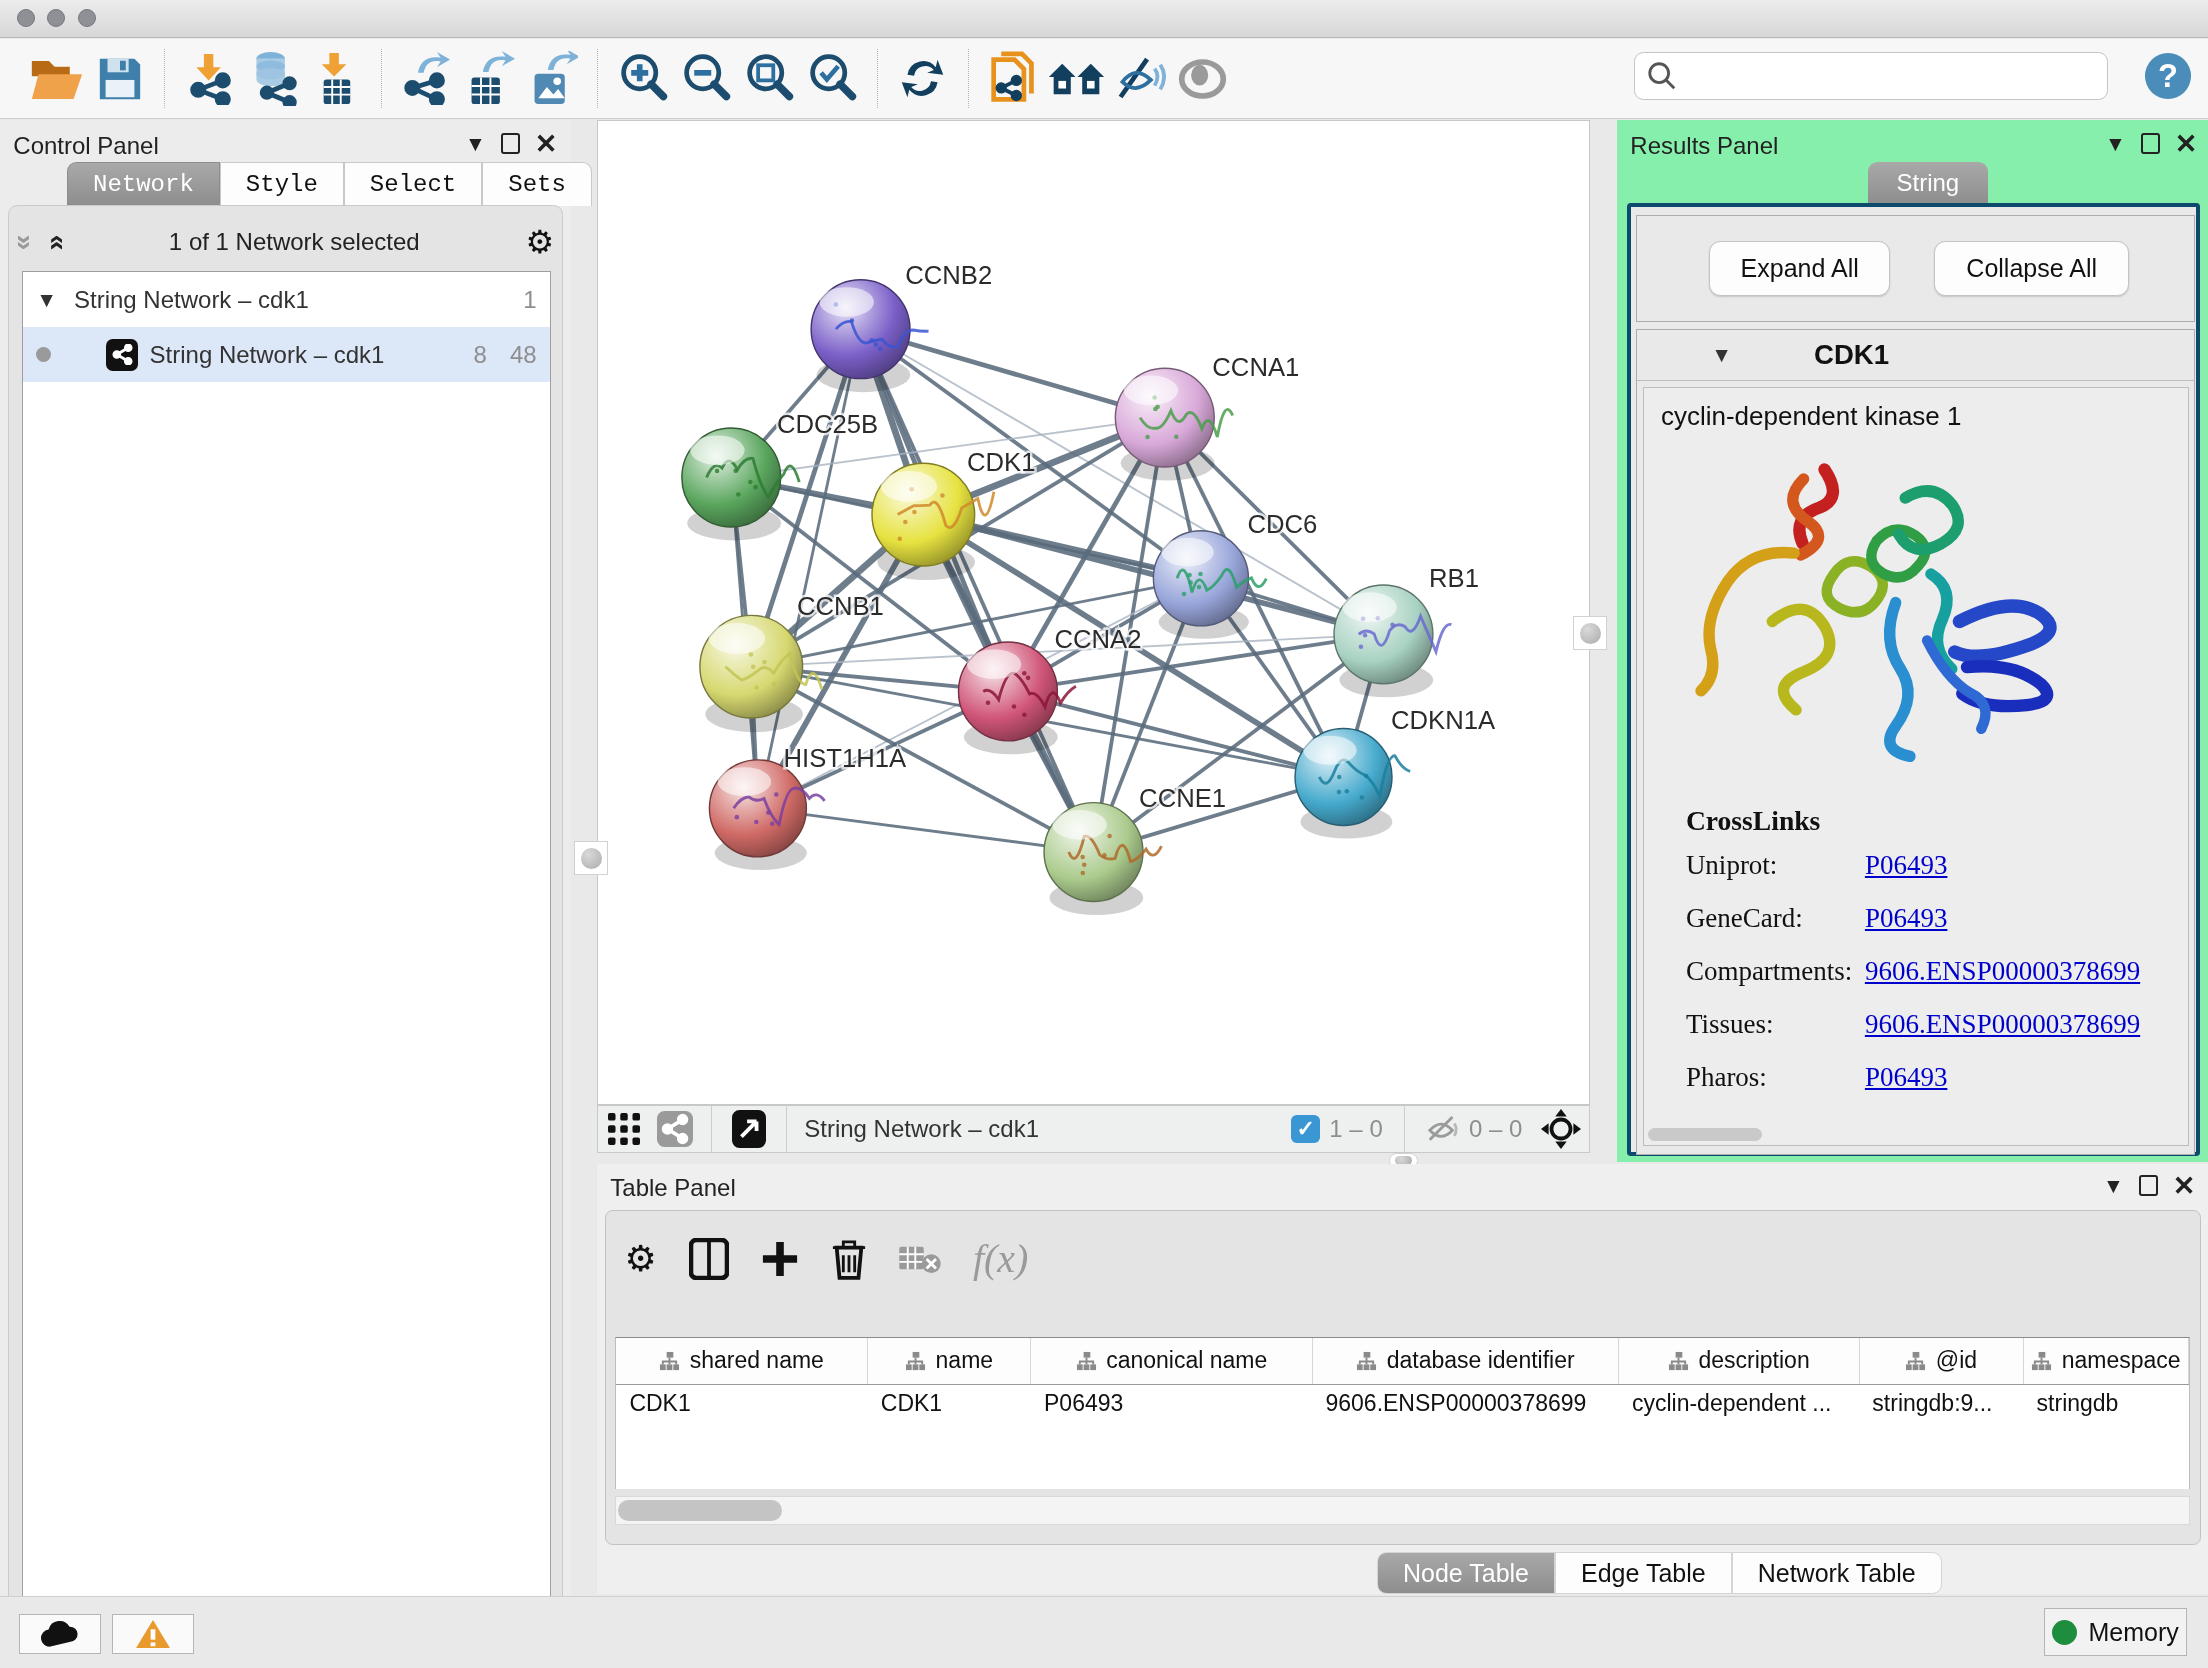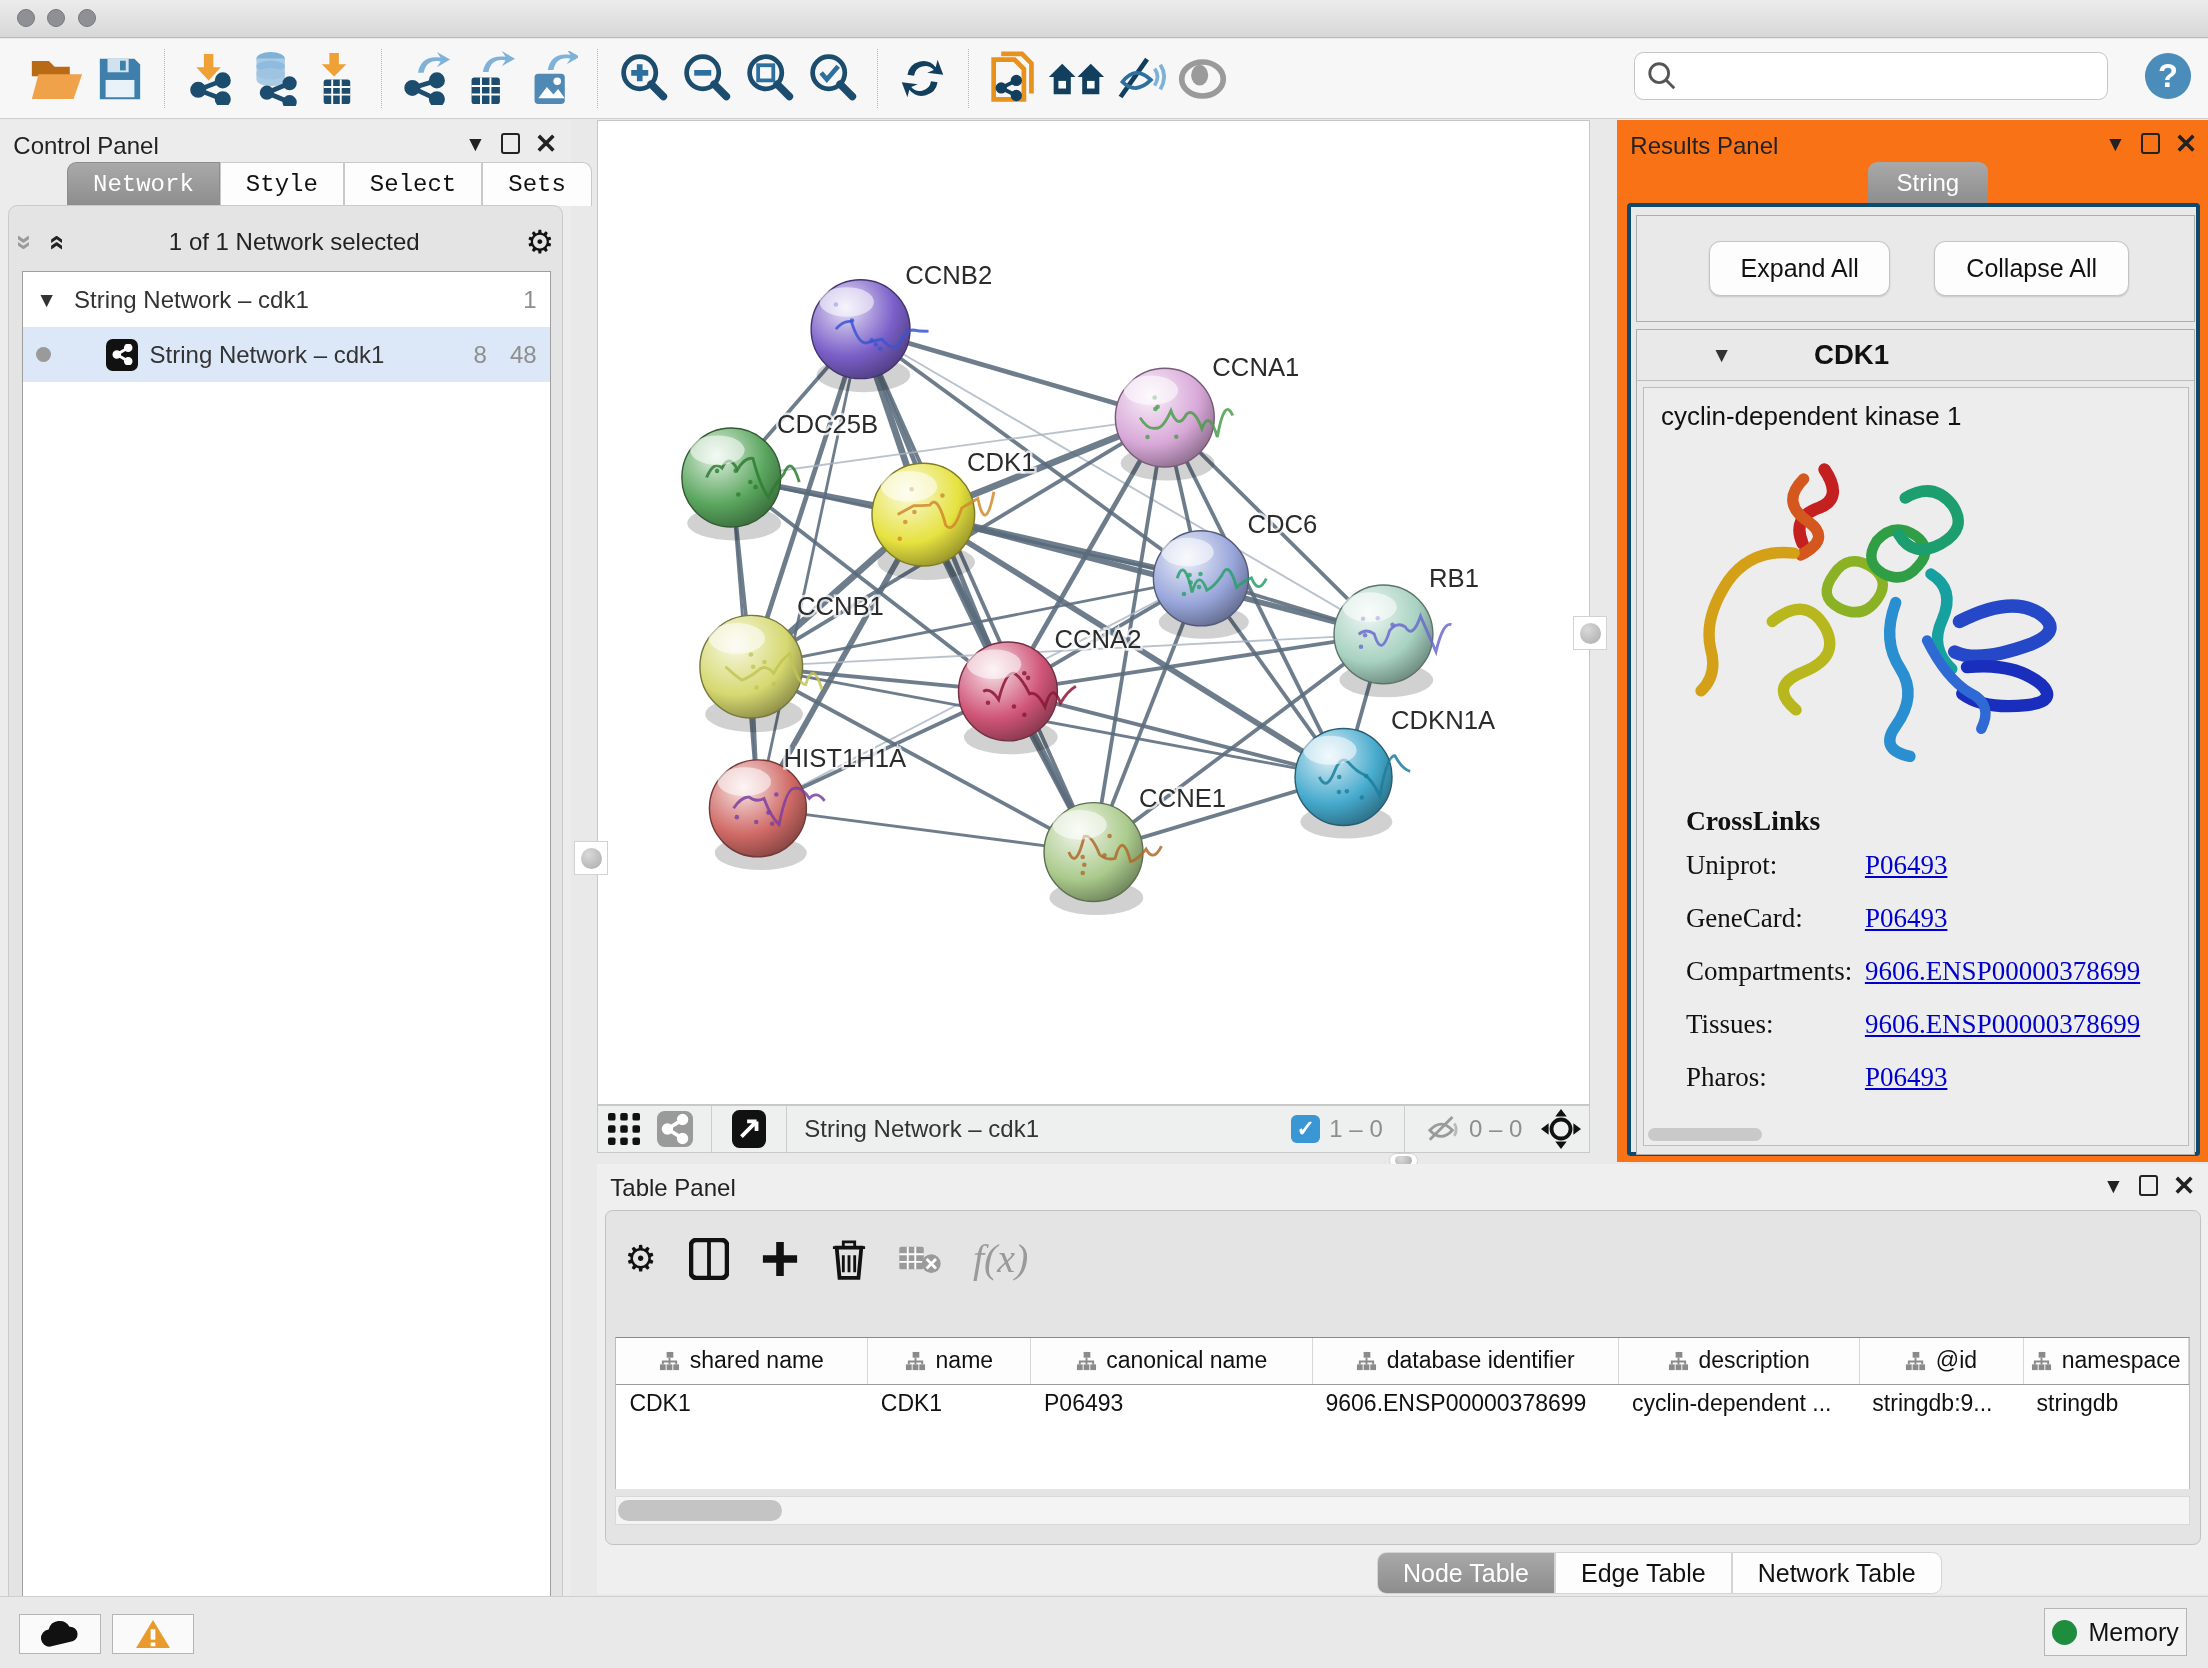--- a/index.html
+++ b/index.html
@@ -66,21 +66,21 @@
   .nf-right { margin-left:auto; display:flex; align-items:center; gap:9.5px; margin-right:7.6px; }
   .nf-count { color:#8e8e8e; }
   .checkbox { width:28.5px; height:28.5px; background:#3b97d3; border-radius:5.7px; color:#fff; font-size:22px;
     display:flex; align-items:center; justify-content:center; font-weight:bold; }
 
   
   .grip { position:absolute; background:#fff; border:1px solid #d2d2d2; display:flex; align-items:center; justify-content:center; }
   .grip .dot { width:21px; height:21px; border-radius:50%; background:radial-gradient(circle at 35% 30%, #d9d9d9, #ababab); }
 
   
-  .results-panel { position:absolute; left:1617px; top:120px; width:592px; height:1042px; background:#f97316; }
+  .results-panel { position:absolute; left:1617px; top:120px; width:592px; height:1042px; background:#86efac; }
   .rp-head { position:absolute; left:13.3px; top:7.6px; width:567px; }
   .rp-tab { position:absolute; left:251px; top:42px; height:42px; padding:0 28.5px; display:flex; align-items:center;
     font-size:24px; color:#fff; background:linear-gradient(#a9a9a9,#8d8d8d); border-radius:9.5px 9.5px 0 0; }
   .rp-outer { position:absolute; left:9.5px; top:83px; width:573px; height:953px; background:#e9e9e9;
     border:4px solid #0c4a6e; border-radius:3.8px; }
   .rp-btnbox { position:absolute; left:5.7px; top:7.6px; width:559px; height:107px; background:#e9e9e9; border:1px solid #adadad; }
   .rp-btn { position:absolute; top:25px; height:55px; background:#fdfdfd; border:1px solid #c3c3c3; border-radius:11.4px;
     font-size:25px; display:flex; align-items:center; justify-content:center; color:#111;
     box-shadow:0 1px 1.9px rgba(0,0,0,.15); }
   .rp-section { position:absolute; left:5.7px; top:122px; width:559px; height:826px; background:#e9e9e9; border:1px solid #adadad; }

